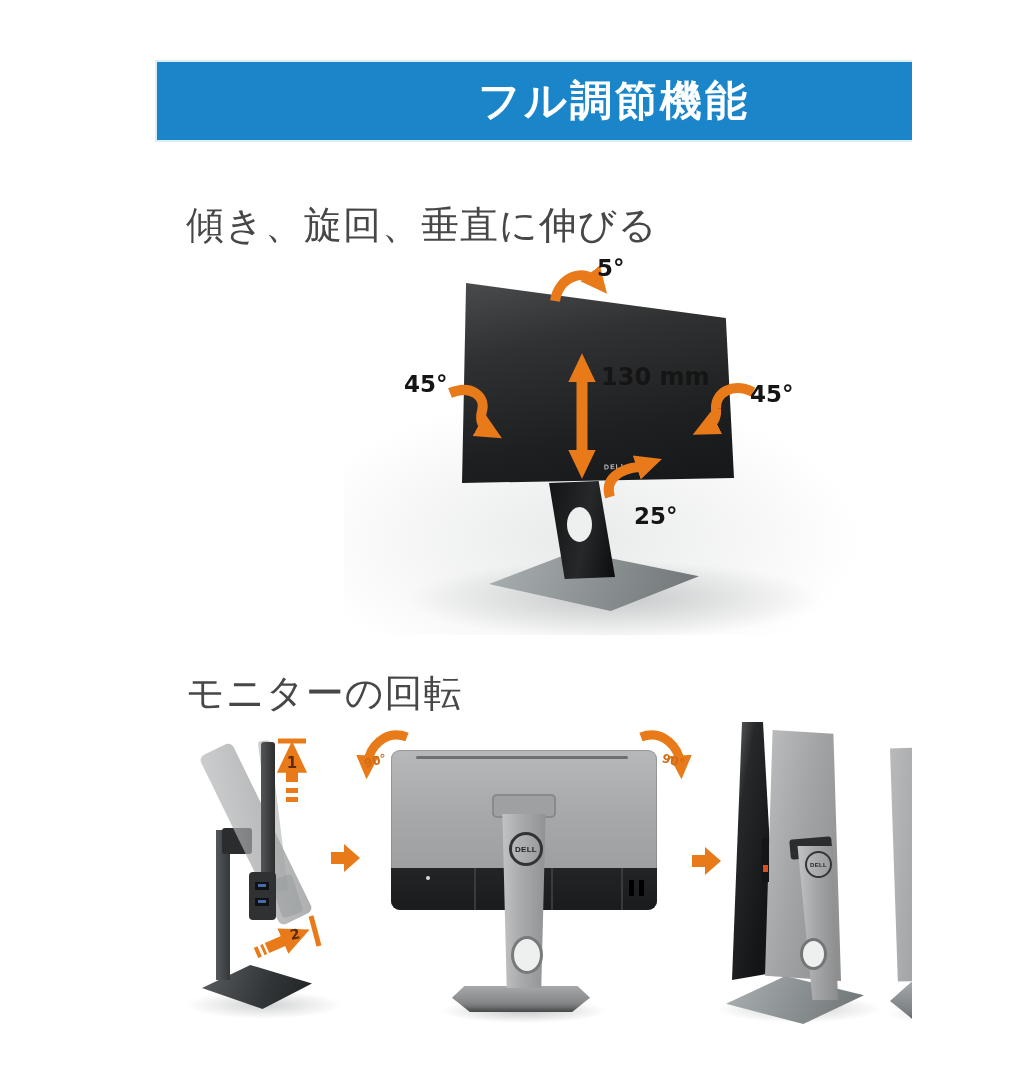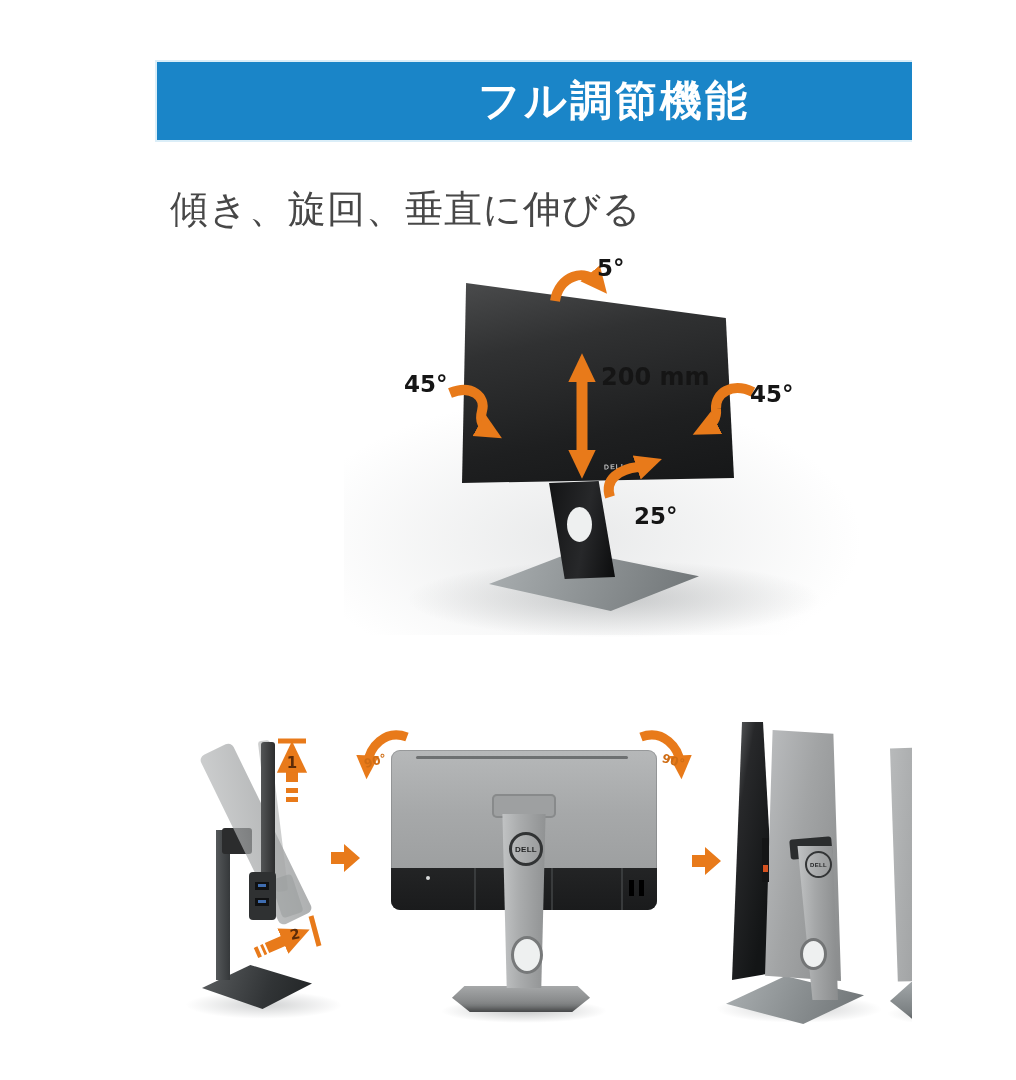--- a/index.html
+++ b/index.html
@@ -14,21 +14,21 @@
     position:absolute; left:53px; top:62px; width:914px; height:78px;
     background:#1a85c8; display:flex; align-items:center; justify-content:center;
     box-shadow:0 0 0 2px rgba(190,224,243,.55);
   }
   .banner h1 {
     margin:0; color:#ffffff; font-size:42px; font-weight:bold; letter-spacing:3px;
   }
 
   
   .h-section {
-    position:absolute; margin:0; color:#474747; font-size:38px;
+    position:absolute; margin:16px; color:#474747; font-size:38px;
     font-weight:500; letter-spacing:1px;
   }
   .h-tilt   { left:66px; top:184px; }
   .h-rotate { left:66px; top:652px; }
 
   
   .fig1 { position:absolute; left:230px; top:245px; width:560px; height:400px; }
   .fig1 > div, .fig1 > span { position:absolute; }
   .f1-backdrop {
     left:10px; top:150px; width:520px; height:240px;
@@ -243,26 +243,27 @@
         </marker>
       </defs>
       <path d="M221,56 C225,31 251,22 265,39" fill="none" stroke="#e87a1a" stroke-width="10" marker-end="url(#ah1)"></path>
       <path d="M248,122 L248,220" fill="none" stroke="#e87a1a" stroke-width="11" marker-start="url(#ah1)" marker-end="url(#ah1)"></path>
       <path d="M116,148 C138,139 152,152 148,166 C145,177 150,183 157,187" fill="none" stroke="#e87a1a" stroke-width="10" marker-end="url(#ah1)"></path>
       <path d="M419,147 C398,137 381,148 382,164 C383,175 378,180 370,184" fill="none" stroke="#e87a1a" stroke-width="10" marker-end="url(#ah1)"></path>
       <path d="M276,252 C270,234 286,224 304,222 L316,218" fill="none" stroke="#e87a1a" stroke-width="10" marker-end="url(#ah1)"></path>
     </svg>
 
     <span class="lbl l-tilt">5°</span>
-    <span class="lbl l-height">200 mm</span>
+    <span class="lbl l-height">130 mm</span>
     <span class="lbl l-swl">45°</span>
     <span class="lbl l-swr">45°</span>
     <span class="lbl l-pivot">25°</span>
   </div>
 
+  <h2 class="h-section h-rotate">モニターの回転</h2>
 
   <div class="fig2">
 
     <div class="a-shadow"></div>
     <div class="a-base"></div>
     <div class="a-riser"></div>
     <div class="a-bracket"></div>
     <div class="a-ghost"></div>
     <div class="a-ghost2"></div>
     <div class="a-edge"></div>

